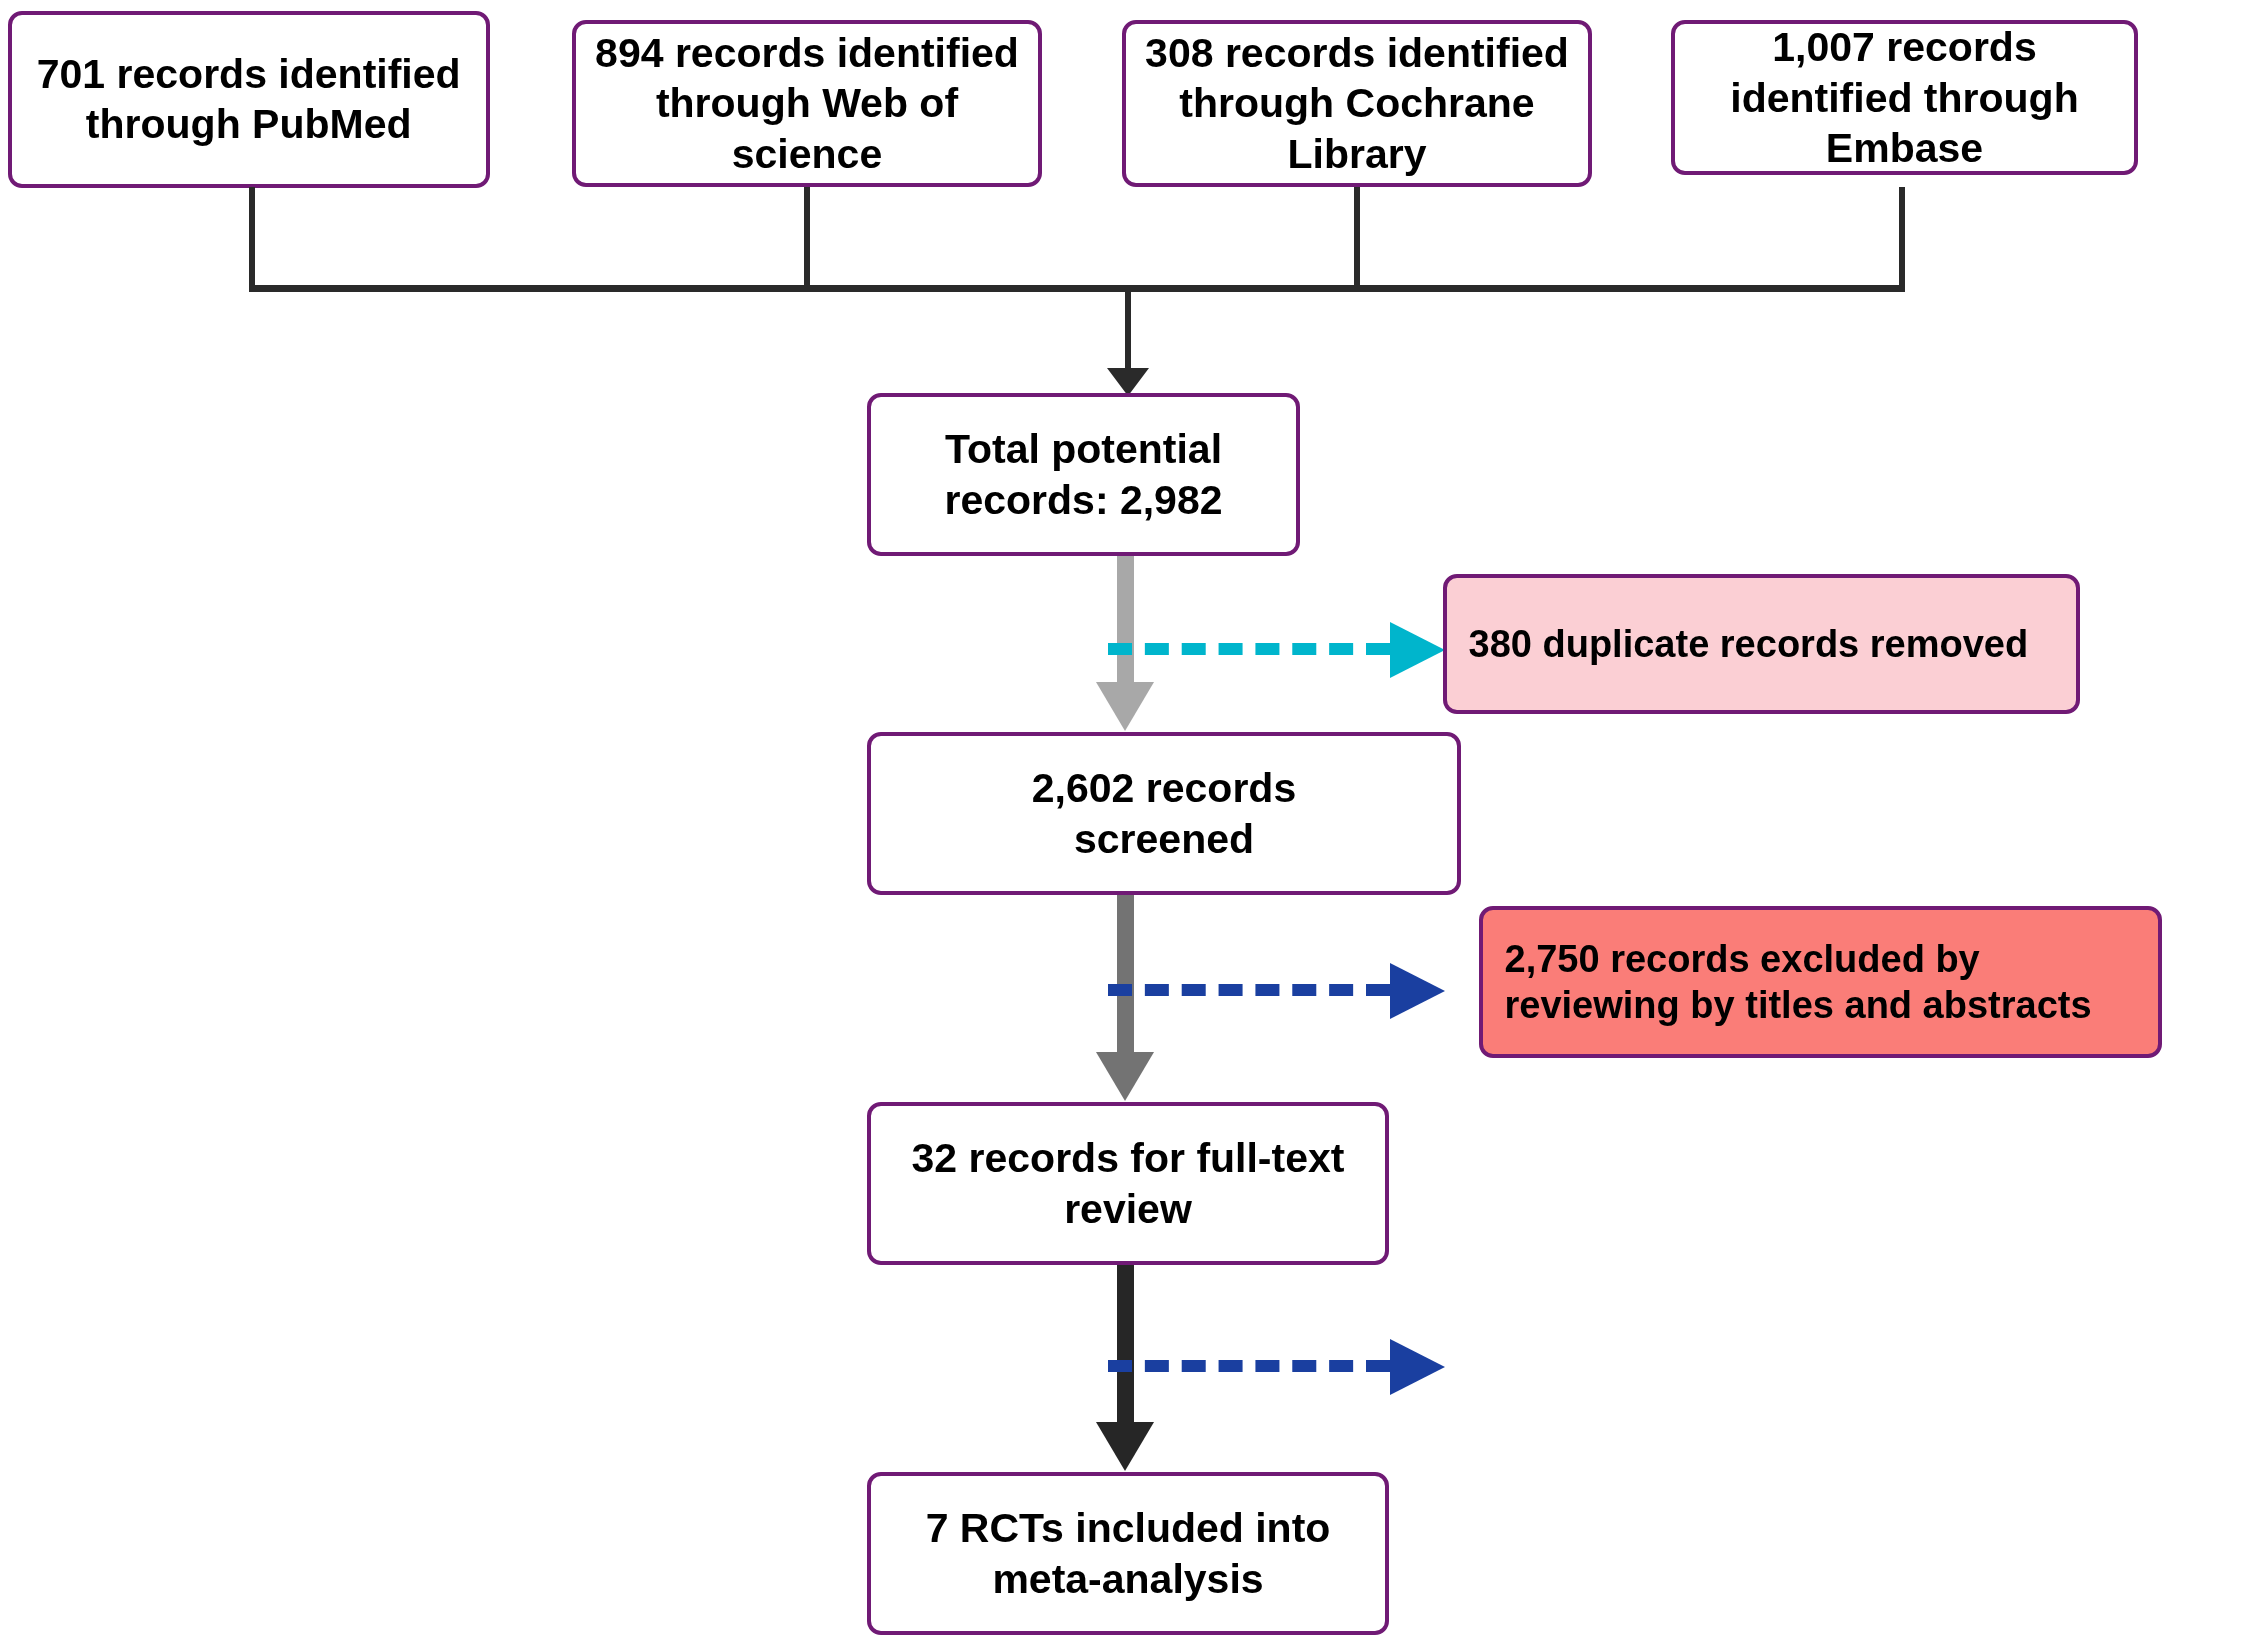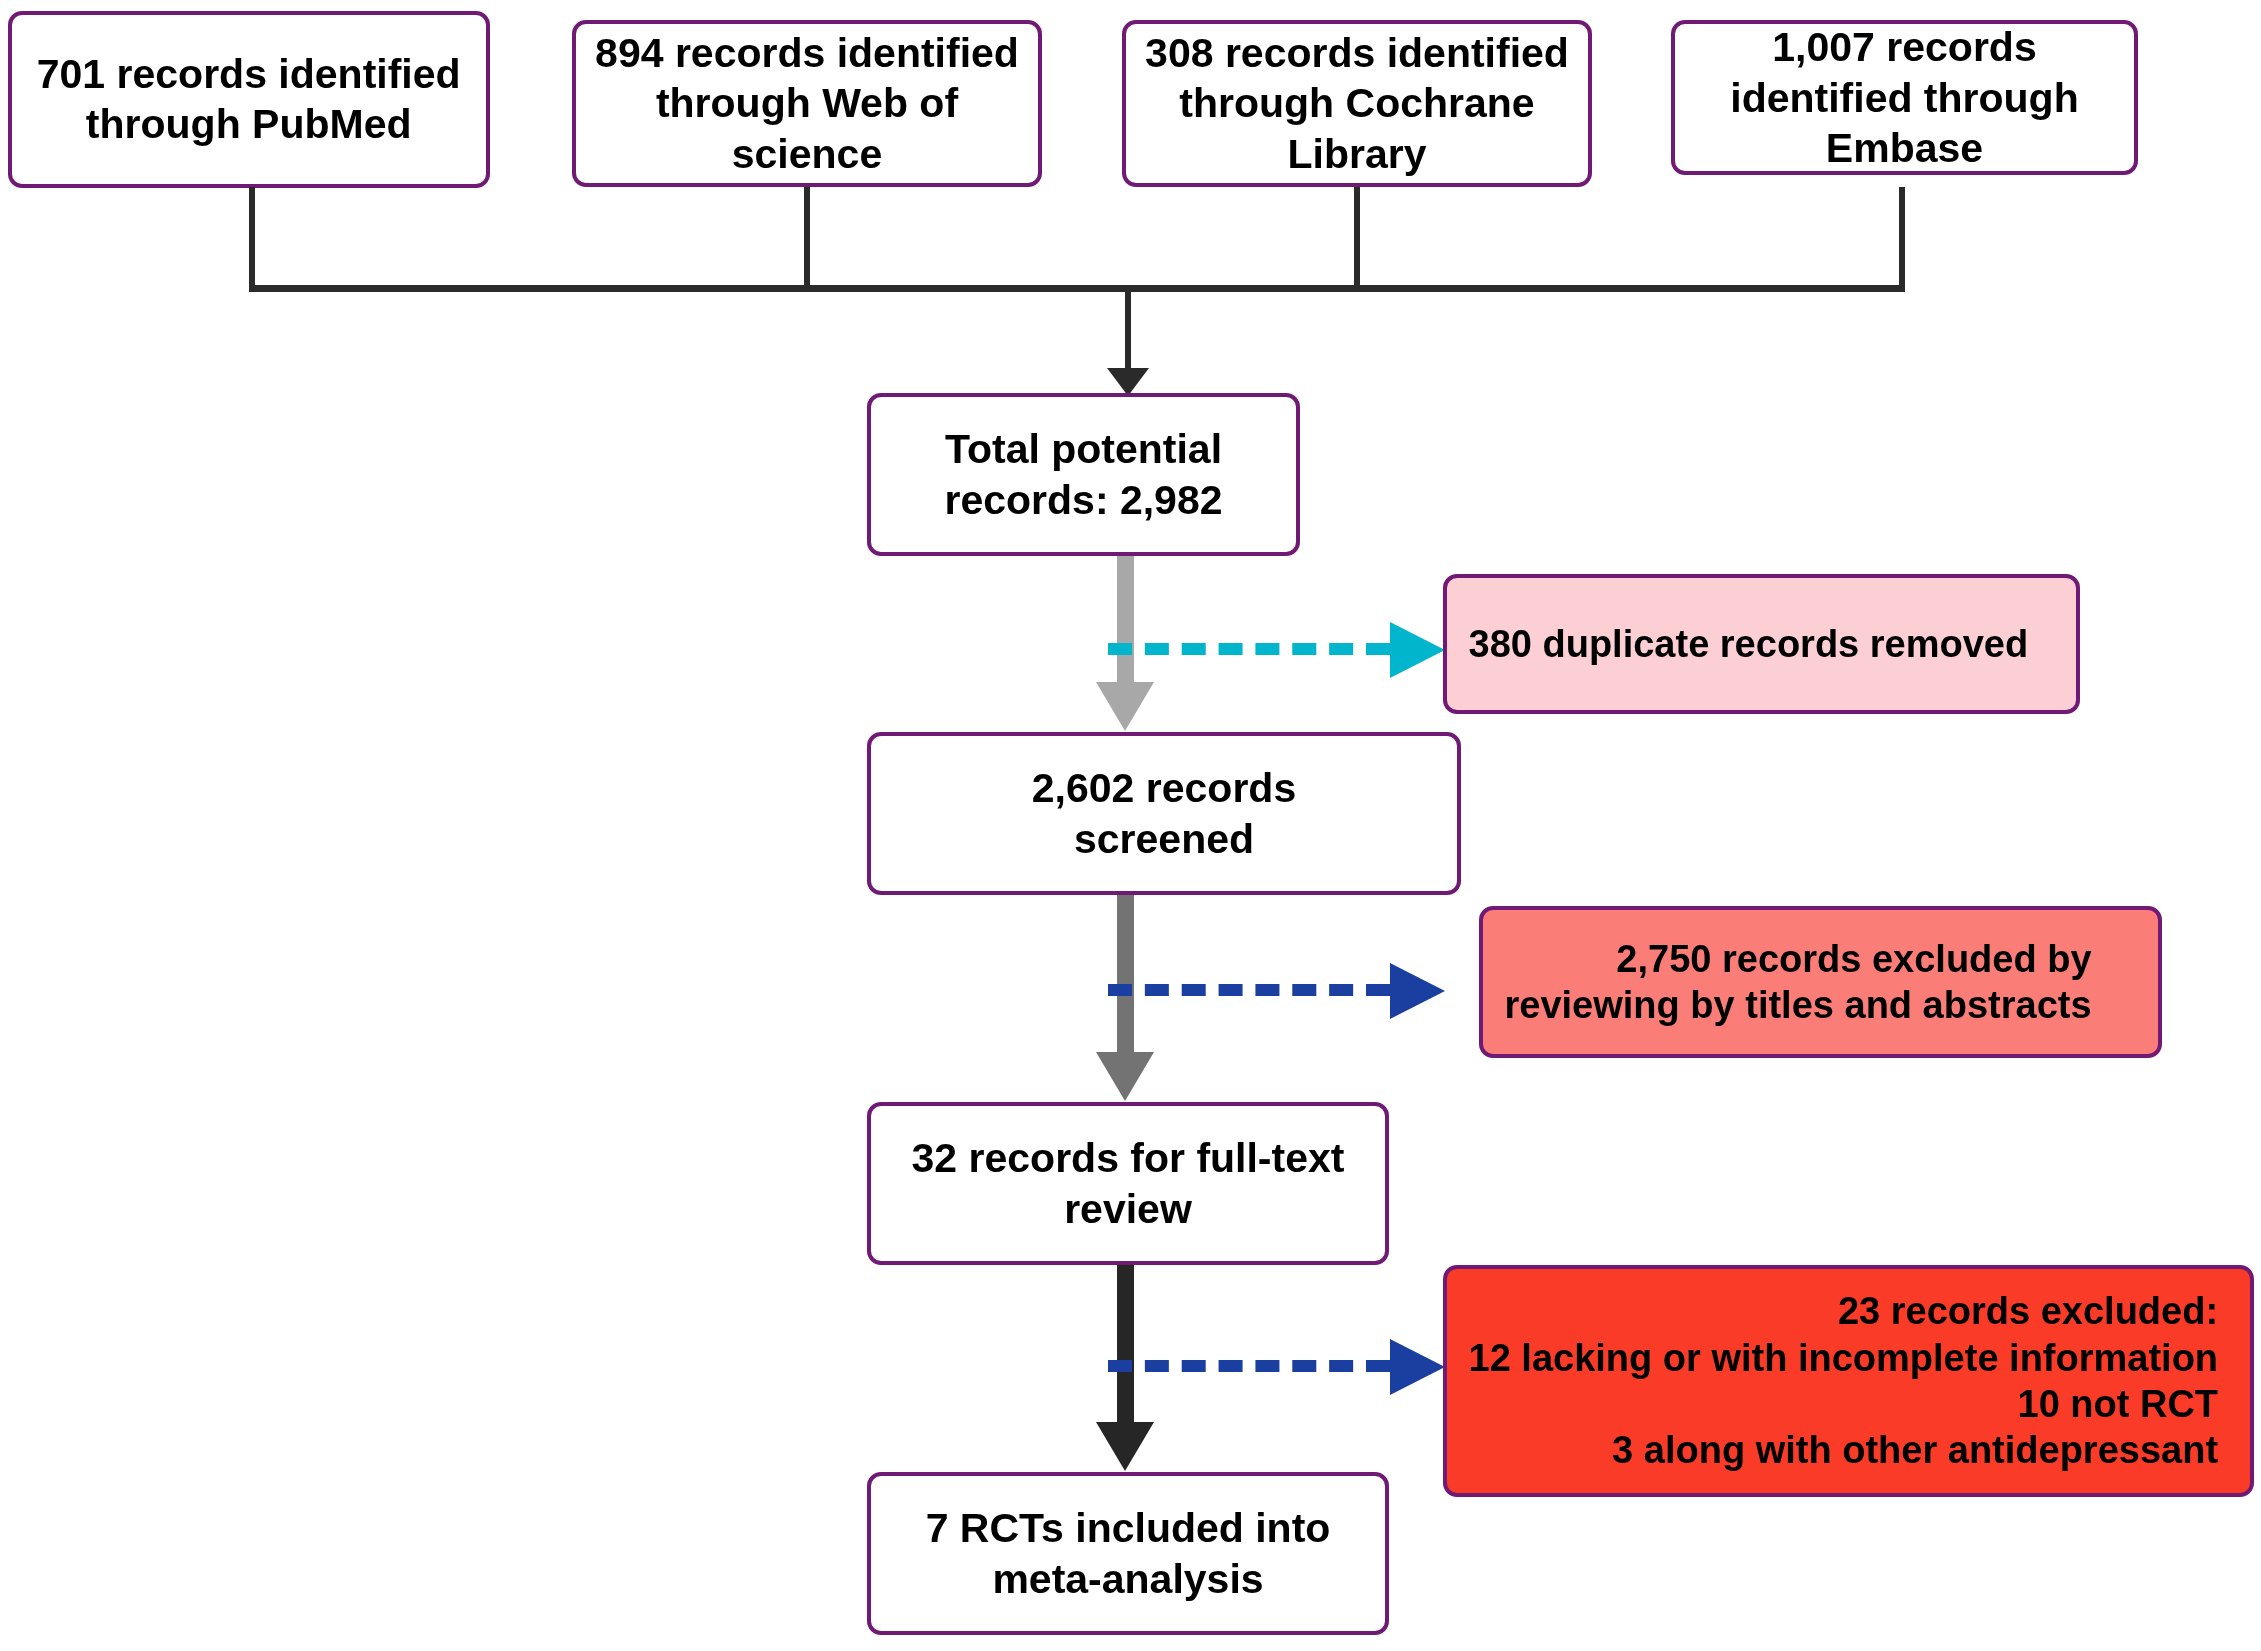--- a/index.html
+++ b/index.html
@@ -26,21 +26,21 @@
     border: 4px solid #701a75;
     border-radius: 14px;
     background: #ffffff;
     color: #000000;
     font-weight: bold;
     line-height: 1.22;
     white-space: pre-line;
   }
   .node.left-align {
     justify-content: flex-start;
-    text-align: right;
+    text-align: left;
     padding-left: 21.5px;
   }
   .src-box  { font-size: 41px; }
   .mid-box  { font-size: 41px; }
   .excl-box { font-size: 38px; }
 
   .vline, .hline {
     position: absolute;
   }
   .arrow-head {
@@ -119,19 +119,15 @@
   <div class="tri-right" style="left:1390px; top:963px; border-left:55px solid #1a3fa0;"></div>
 
   <div class="dash-line" style="left:1108px; top:1360px; width:282px; border-top-width:12.3px; border-top-color:#1a3fa0;"></div>
   <div class="tri-right" style="left:1390px; top:1339px; border-left:55px solid #1a3fa0;"></div>
 
   <div class="node excl-box left-align" style="left:1443px; top:574px; width:637px; height:140px; background:#fbcfd4;">380 duplicate records removed</div>
 
   <div class="node excl-box left-align" style="left:1443px; top:906px; width:683px; height:152px; background:#fa7d78;margin-left:36px;">2,750 records excluded by
 reviewing by titles and abstracts</div>
 
-  <div class="node excl-box left-align" style="left:1443px; top:1265px; width:811px; height:232px; background:#fa3b28;">23 records excluded:
-12 lacking or with incomplete information
-10 not RCT
-3 along with other antidepressant</div>
 
 </div>
 
 
 </body></html>

